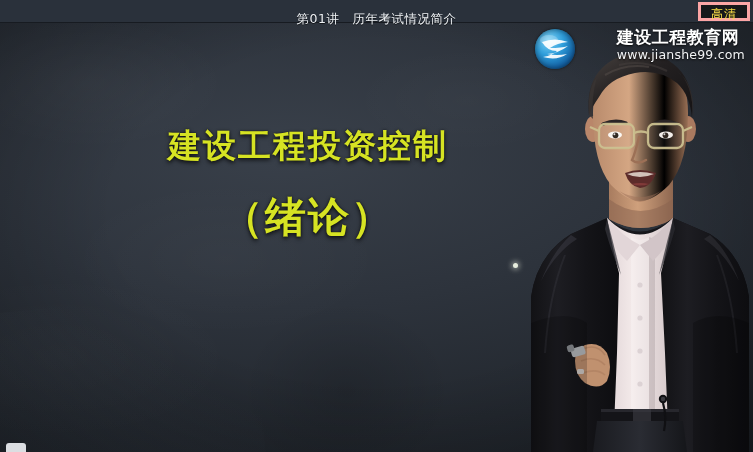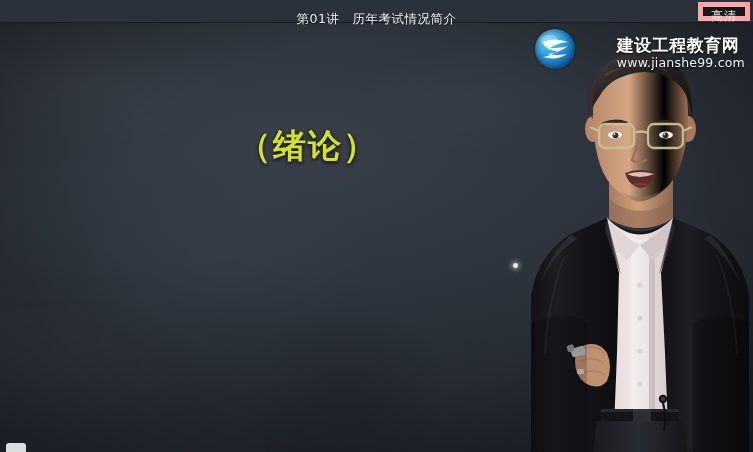--- a/index.html
+++ b/index.html
@@ -36,22 +36,22 @@
     letter-spacing:0.5px;
     white-space:pre;
     text-shadow:0 1px 0 rgba(0,0,0,.55);
   }
   #hd-button {
     position:absolute; right:3px; top:2px;
     width:52px; height:19px;
     line-height:19px;
     text-align:center;
     background:#17181a;
-    border:5px solid #fca5a5;
-    color:#e5e5e5;
+    border:3px solid #fca5a5;
+    color:#fde047;
     font-size:12px;
     letter-spacing:1px;
     cursor:pointer;
   }
 
   
   #stage {
     position:absolute; left:0; top:23px;
     width:753px; height:429px;
     overflow:hidden;
@@ -95,35 +95,35 @@
   }
   .slide-line {
     color:#d6e323;
     font-weight:bold;
     letter-spacing:2px;
     text-shadow:0 2px 4px rgba(0,0,0,.75), 0 0 2px rgba(0,0,0,.6);
     white-space:nowrap;
   }
   #slide-line-1 { font-size:33px; line-height:46px; margin-bottom:25px; }
   #slide-line-2 { font-size:33px; line-height:46px; margin-bottom:25px; }
-  #slide-line-3 { font-size:33px; line-height:46px; }
+  #slide-line-3 { font-size:41px; line-height:46px; }
 
   
   #wall-dot {
     position:absolute; left:513px; top:240px;
     width:5px; height:5px; border-radius:50%;
     background:#e8eede;
     box-shadow:0 0 5px 2px rgba(230,236,220,.45);
     z-index:11;
   }
 
   
   #watermark {
     position:absolute; right:4px; top:4px;
-    display:flex; align-items:flex-end;
+    display:flex; align-items:flex-start;
     z-index:35;
     padding:2px 4px;
     gap:37px;
   }
   #wm-logo {
     position:relative;
     width:40px; height:40px; border-radius:50%;
     background:radial-gradient(circle at 34% 28%, #7fd2f5 0%, #2f9edb 38%, #1464a8 72%, #0b3a68 100%);
     box-shadow:inset 0 0 6px rgba(0,0,0,.5), 0 0 3px rgba(0,0,0,.6);
     flex:0 0 auto;
@@ -175,20 +175,21 @@
   <div id="titlebar">
     <div id="titlebar-title">第01讲　历年考试情况简介</div>
     <div id="hd-button">高清</div>
   </div>
 
   <div id="stage">
 
     <div id="light-streak"></div>
 
     <div id="slide-text">
+      <div class="slide-line" id="slide-line-1">建设工程投资控制</div>
       <div class="slide-line" id="slide-line-3">（绪论）</div>
     </div>
 
     <div id="wall-dot"></div>
 
     <div id="presenter">
       <svg width="226" height="429" viewBox="0 0 226 429">
         <defs>
           <linearGradient id="skin" x1="0" y1="0" x2="1" y2="0">
             <stop offset="0%" stop-color="#b98b6c"></stop>

